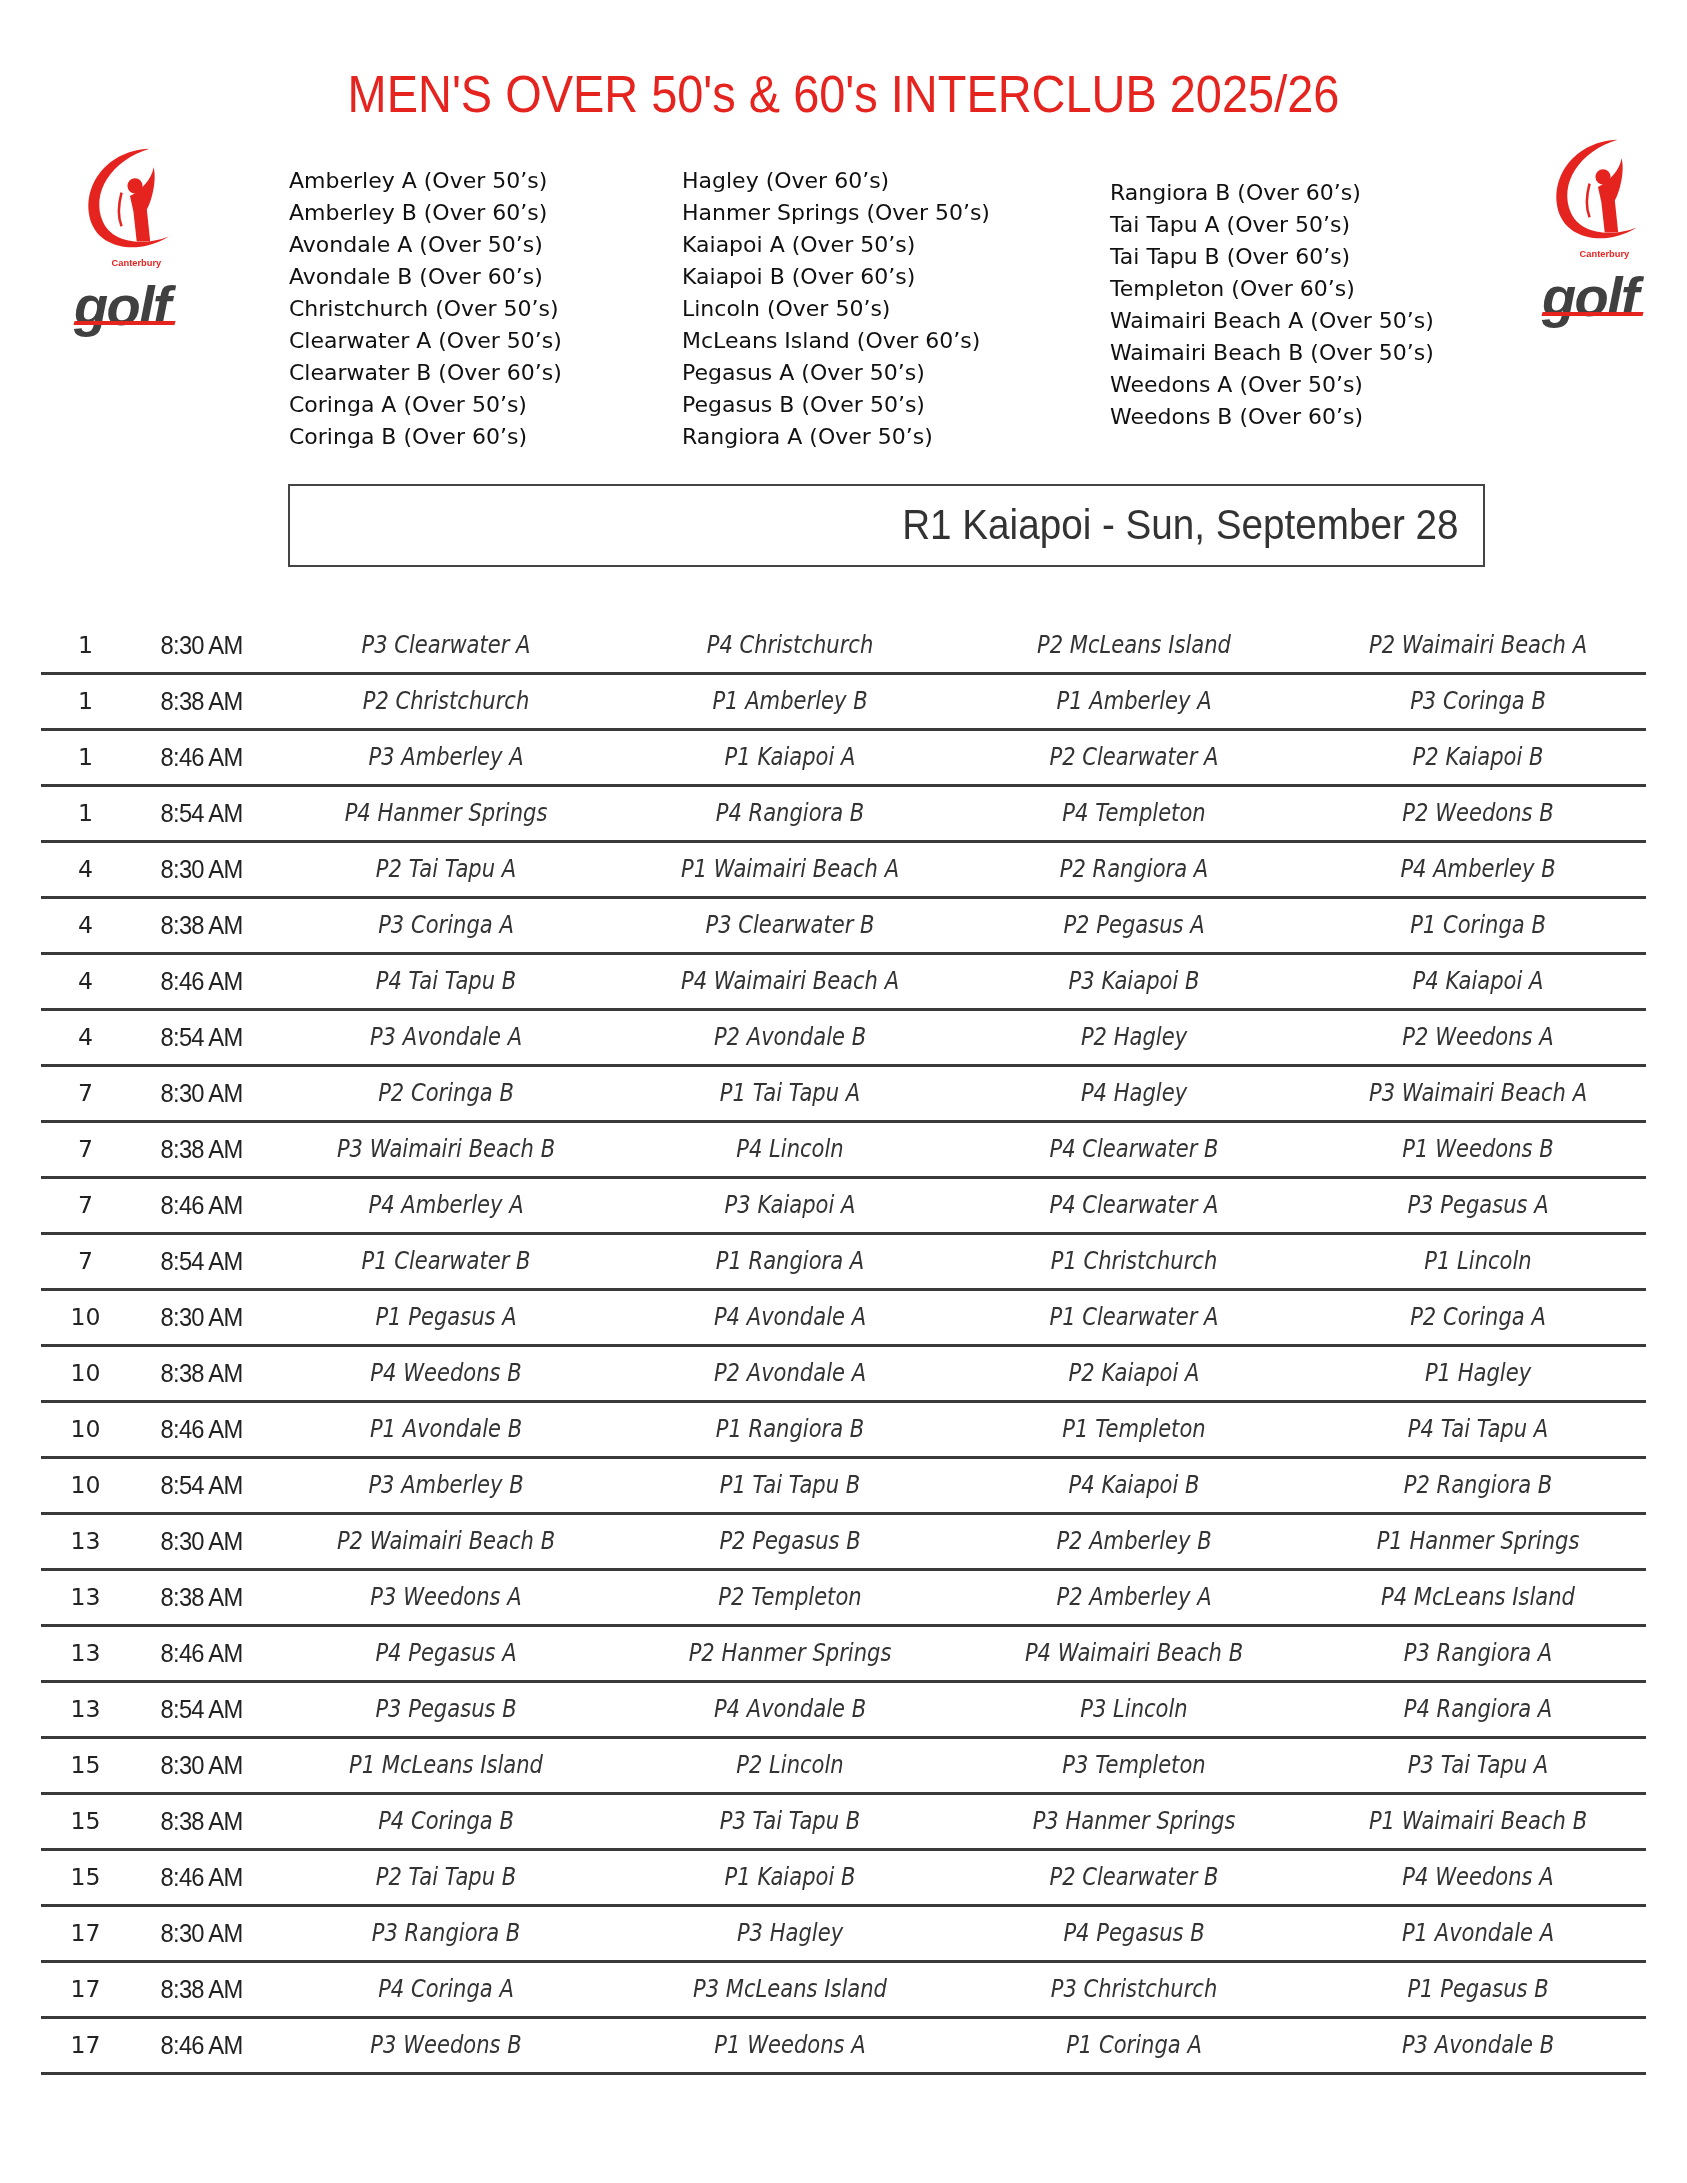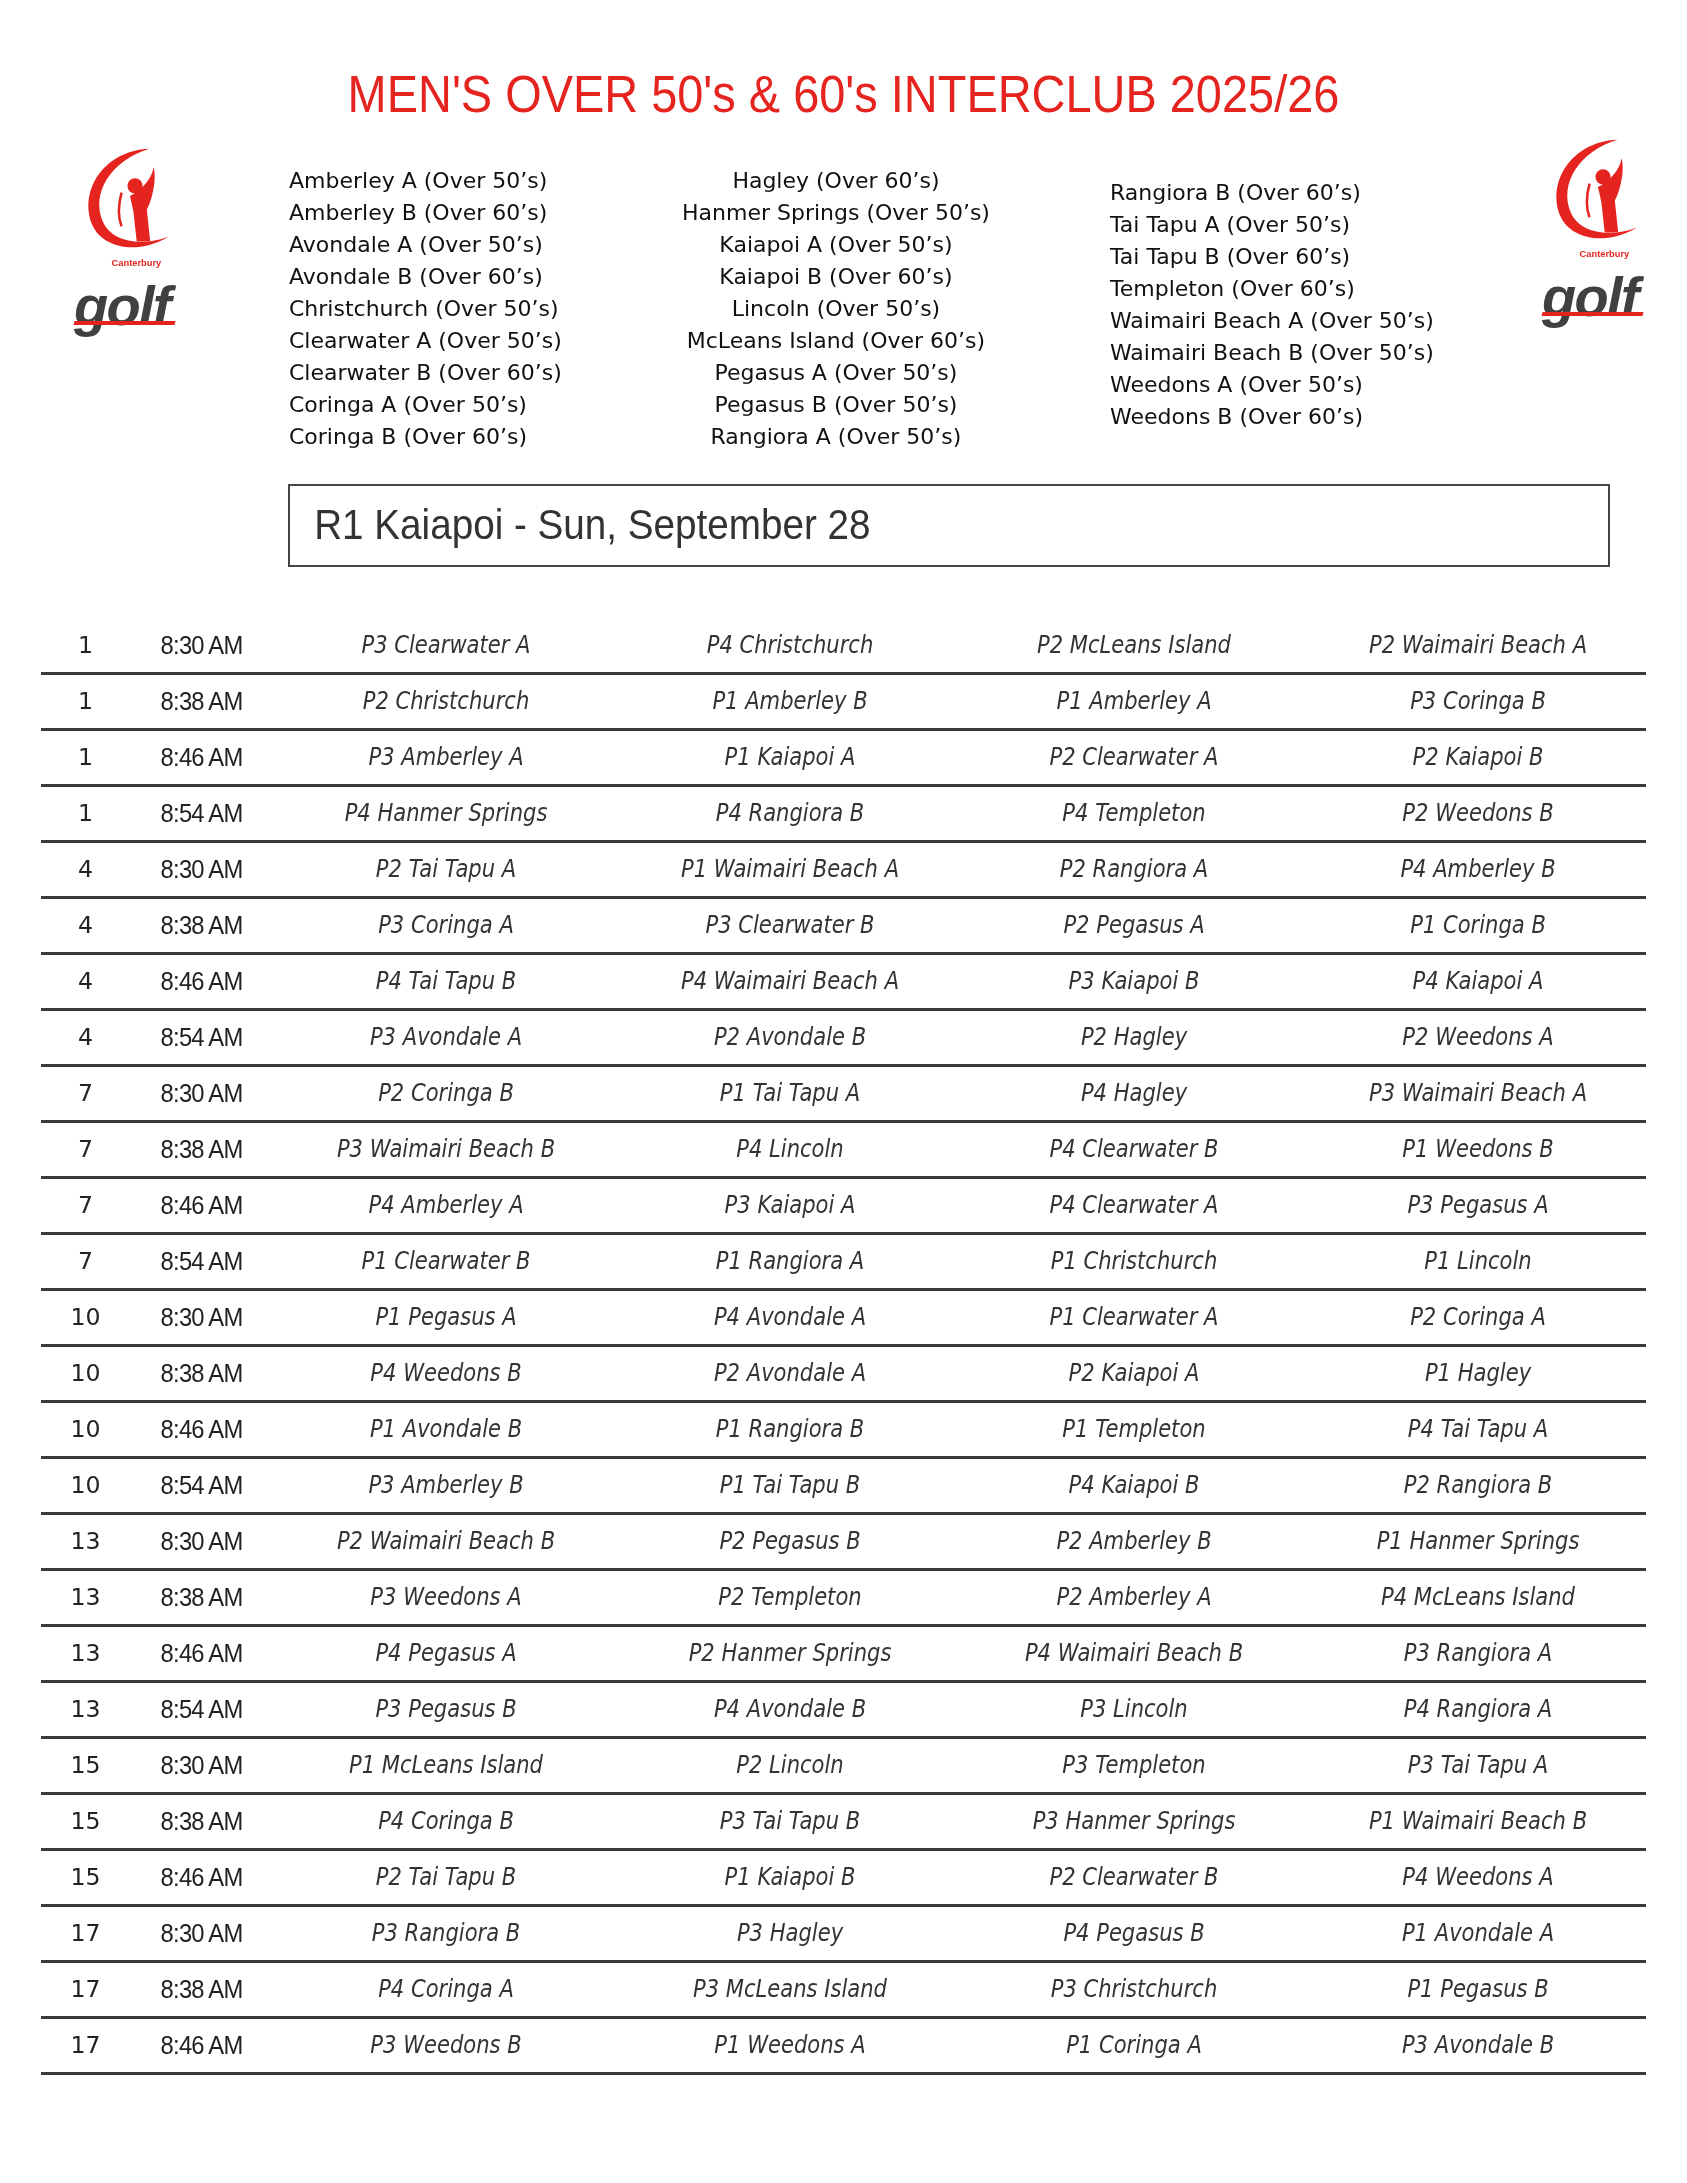--- a/index.html
+++ b/index.html
@@ -15,27 +15,27 @@
     .logo { position: absolute; width: 127px; height: 194px; }
     .logo.left { left: 69px; top: 142px; }
     .logo.right { left: 1537px; top: 133px; }
     .logo svg { display: block; }
     .logo .brand-small { position: absolute; left: 18.6px; top: 116px; font-family: "Liberation Sans", sans-serif; font-weight: bold; font-size: 9.3px; color: #e52420; padding-left: 24px; }
     .logo .brand-big { position: absolute; left: 5px; top: 134px; font-family: "Liberation Sans", sans-serif; font-weight: bold; font-style: italic; font-size: 56px; line-height: 59px; color: #404040; letter-spacing: -1.7px; }
     .logo .brand-underline { position: absolute; left: 5px; top: 179px; width: 101px; height: 4.2px; background: #e52420; transform: skewX(-15deg); }
 
     .teams { position: absolute; top: 165px; font-family: "DejaVu Sans", sans-serif; font-size: 22px; line-height: 32px; color: #111; }
     .teams.col1 { left: 289px; }
-    .teams.col2 { left: 682px; text-align: center; }
+    .teams.col2 { left: 682px; }
     .teams.col3 { left: 1110px; margin-top: 12px; }
     .teams div { white-space: nowrap; }
 
     .round-box {
-      position: absolute; left: 288px; top: 484px; width: 1322px; height: 83px;
-      border: 2.5px solid #444; box-sizing: border-box; text-align: left;
+      position: absolute; left: 288px; top: 484px; width: 1197px; height: 83px;
+      border: 2.5px solid #444; box-sizing: border-box; text-align: right;
     }
     .round-box span {
       display: inline-block; font-family: "Liberation Sans", sans-serif; font-size: 42px; line-height: 78px; color: #333;
       transform: scaleX(0.92);
     }
 
     .schedule { position: absolute; left: 41px; top: 619px; width: 1605px; }
     .row { position: relative; height: 56px; border-bottom: 3.4px solid #3a3a3a; box-sizing: border-box; }
     .row .hole, .row .time, .row .cell {
       position: absolute; top: 0; height: 52px; line-height: 52px; white-space: nowrap;

